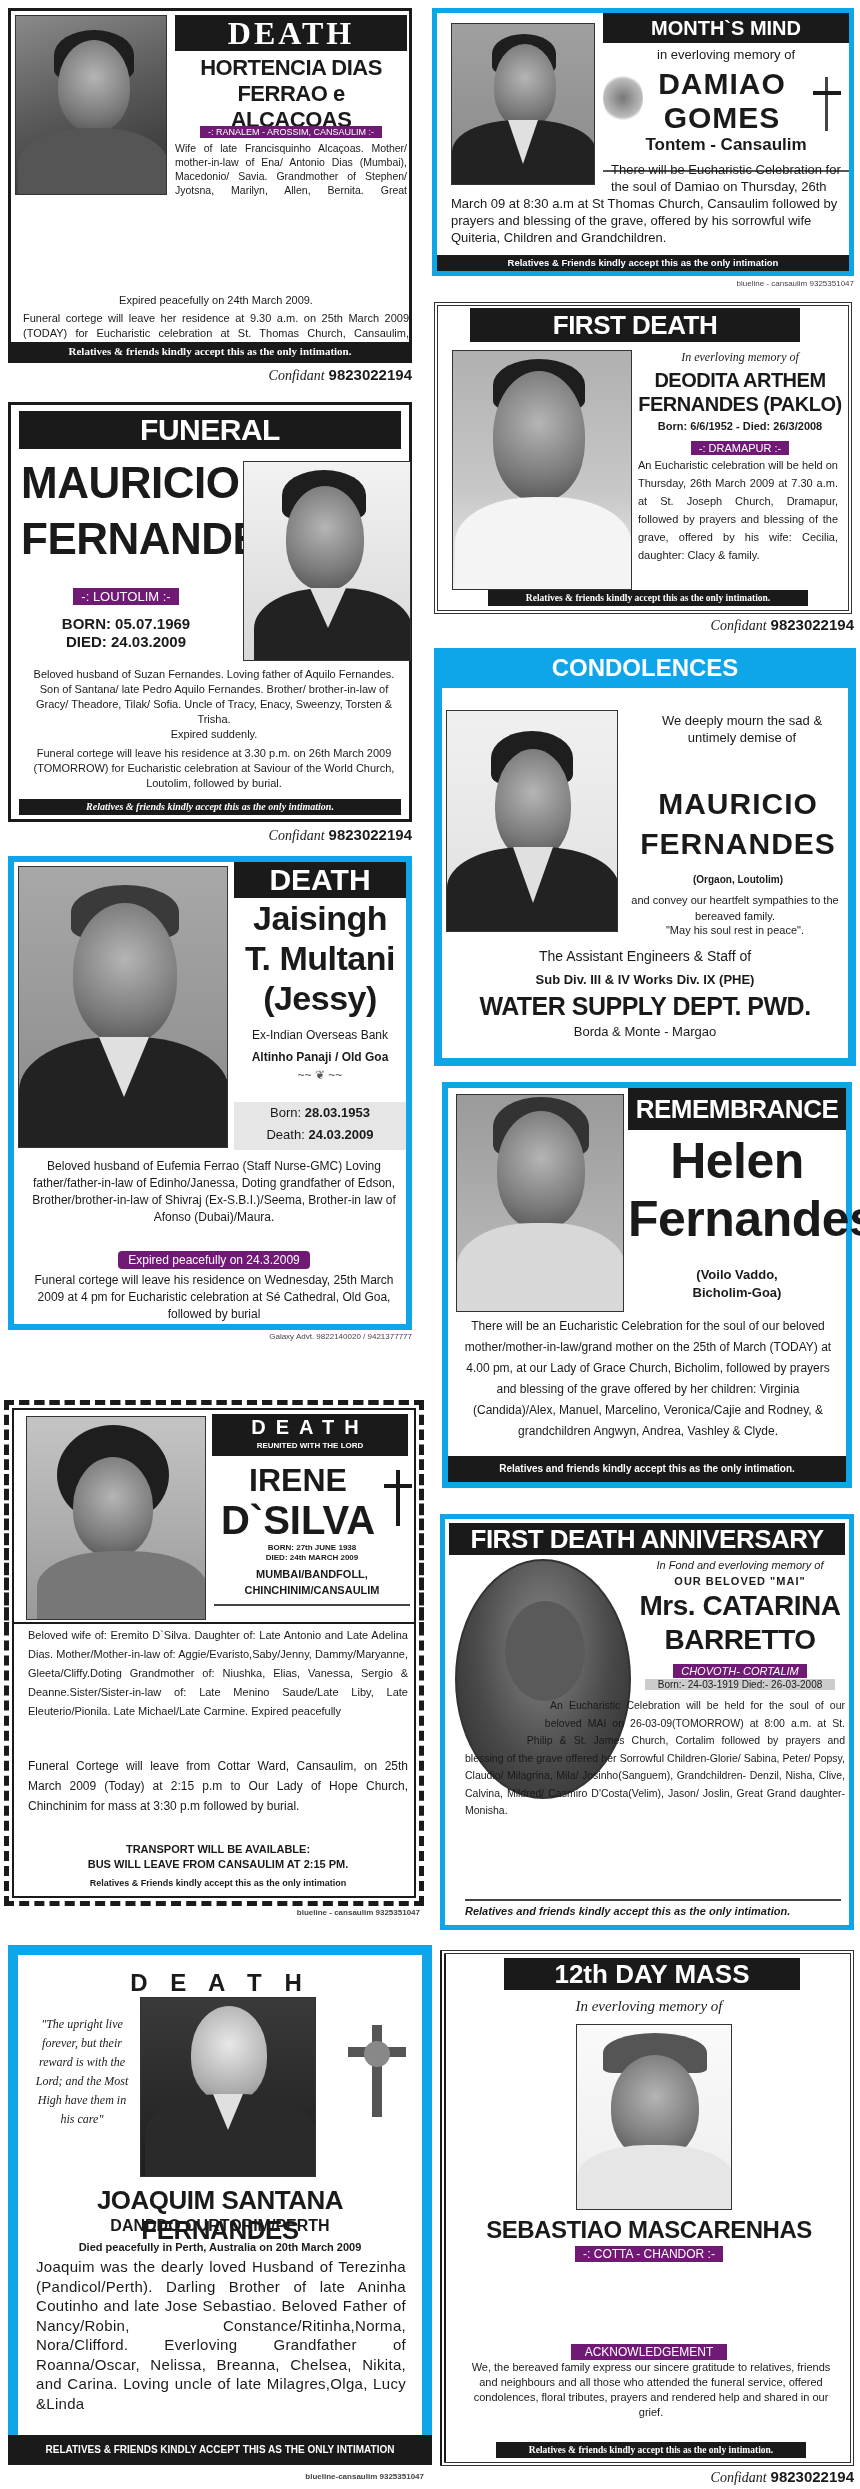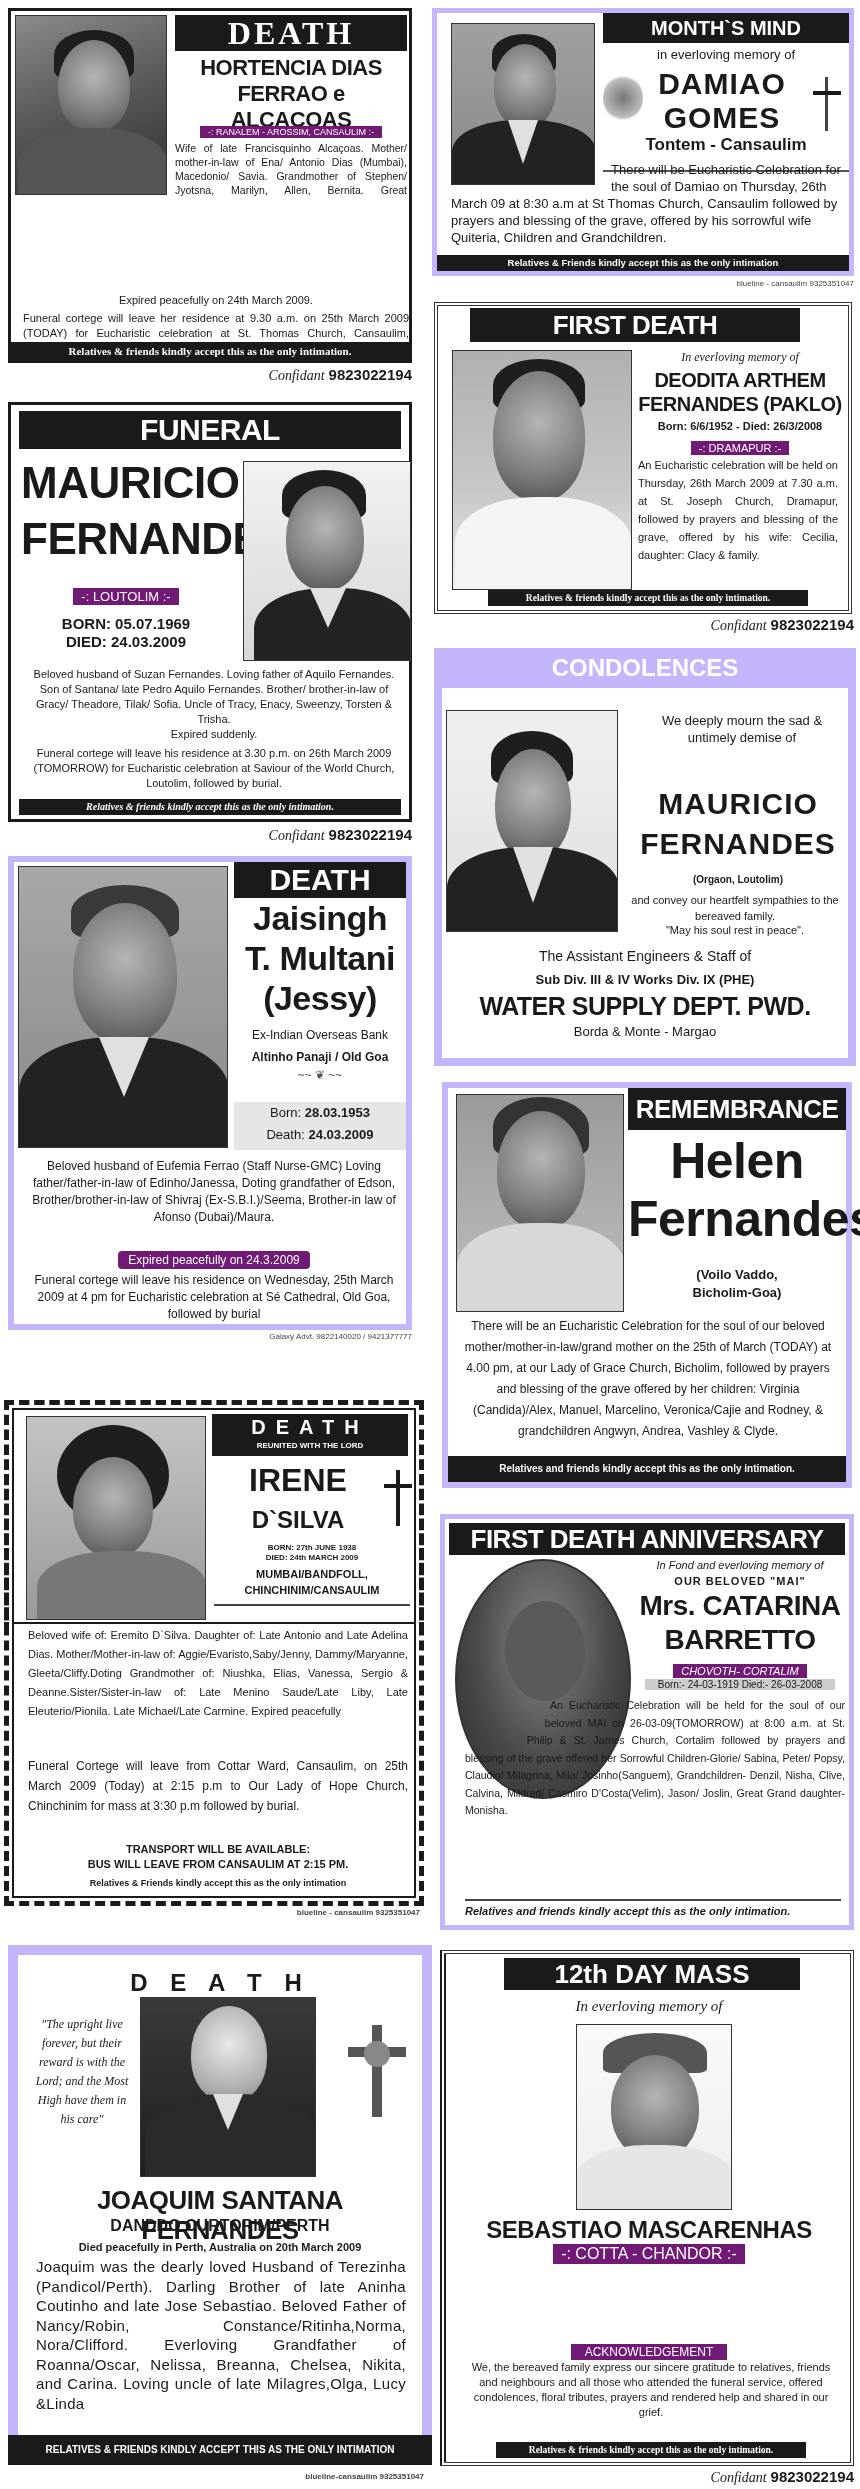--- a/index.html
+++ b/index.html
@@ -1,20 +1,20 @@
 <!DOCTYPE html>
 <html><head>
 <meta charset="utf-8">
 <style>
   * { box-sizing: border-box; margin: 0; padding: 0; }
   html, body { width: 860px; height: 2489px; background: #ffffff; overflow: hidden; }
   body { position: relative; font-family: "Liberation Sans", sans-serif; color: #1a1a1a; }
   .ad { position: absolute; background: #fff; }
   .frame { border: 3px solid #1a1a1a; }
-  .thick { border: 6px solid #c4b5fd; }
+  .thick { border: 6px solid #0ea5e9; }
   .photo { position: absolute; background: linear-gradient(160deg, #8a8a8a 0%, #5c5c5c 45%, #2e2e2e 100%); border: 1px solid #333; overflow: hidden; }
   .photo .head { position: absolute; border-radius: 50% 50% 45% 45%; background: radial-gradient(circle at 50% 40%, #b5b5b5 0%, #7a7a7a 60%, #4a4a4a 100%); }
   .photo .hair { position: absolute; border-radius: 50% 50% 20% 20%; background: #1e1e1e; }
   .photo .body { position: absolute; border-radius: 45% 45% 0 0; background: #222; }
   .photo .shirt { position: absolute; background: #e0e0e0; clip-path: polygon(50% 100%, 0 0, 100% 0); }
   .cond { font-family: "Liberation Sans", sans-serif; font-stretch: condensed; letter-spacing: -0.5px; }
   .blackbar { background: #1a1a1a; color: #fff; font-weight: bold; text-align: center; }
   .center { text-align: center; }
   .just { text-align: justify; }
   .small { font-size: 11px; line-height: 14px; }
@@ -125,21 +125,21 @@
     <div class="hair" style="left:30px;top:8px;width:112px;height:100px;border-radius:50%;"></div>
     <div class="head" style="left:46px;top:40px;width:80px;height:100px;"></div>
     <div class="body" style="left:10px;top:134px;width:170px;height:80px;background:#777;"></div>
   </div>
   <div class="blackbar" style="position:absolute;left:208px;top:14px;width:196px;height:42px;">
     <div style="font-size:20px;line-height:26px;letter-spacing:10px;">DEATH</div>
     <div style="font-size:8px;line-height:12px;">REUNITED WITH THE LORD</div>
   </div>
   <div class="center b" style="position:absolute;left:214px;top:60px;width:160px;">
     <div style="font-size:32px;line-height:40px;">IRENE</div>
-    <div style="font-size:24px;line-height:40px;">D`SILVA</div>
+    <div style="font-size:40px;line-height:40px;">D`SILVA</div>
   </div>
   <div class="cross" style="left:392px;top:70px;height:56px;"></div>
   <div class="center b" style="position:absolute;left:210px;top:143px;width:196px;font-size:8px;line-height:10px;">
     <div>BORN: 27th JUNE 1938</div>
     <div>DIED: 24th MARCH 2009</div>
   </div>
   <div class="center b" style="position:absolute;left:210px;top:166px;width:196px;font-size:11px;line-height:16px;border-bottom:2px solid #444;padding-bottom:6px;">
     <div>MUMBAI/BANDFOLL,</div>
     <div>CHINCHINIM/CANSAULIM</div>
   </div>
@@ -287,21 +287,21 @@
 <div class="ad ornament" style="left:440px;top:1950px;width:414px;height:516px;border-left:6px double #1a1a1a;">
   <div class="blackbar" style="position:absolute;left:58px;top:4px;width:296px;height:32px;font-size:26px;line-height:32px;">12th DAY MASS</div>
   <div class="center ital serif" style="position:absolute;left:0;top:44px;width:406px;font-size:15px;">In everloving memory of</div>
   <div class="photo" style="left:130px;top:70px;width:156px;height:186px;background:linear-gradient(180deg,#fafafa 0%,#ededed 100%);">
     <div class="hair" style="left:26px;top:8px;width:104px;height:40px;border-radius:50% 50% 10% 10%;background:#555;"></div>
     <div class="head" style="left:34px;top:30px;width:88px;height:104px;"></div>
     <div class="body" style="left:0;top:120px;width:156px;height:70px;background:#e6e6e6;"></div>
   </div>
   <div class="center b cond" style="position:absolute;left:0;top:262px;width:406px;font-size:24px;">SEBASTIAO MASCARENHAS</div>
   <div class="center" style="position:absolute;left:0;top:290px;width:406px;">
-    <span class="tag" style="font-size:16px;">-: COTTA - CHANDOR :-</span>
+    <span class="tag" style="font-size:12px;">-: COTTA - CHANDOR :-</span>
   </div>
   <div class="center" style="position:absolute;left:0;top:388px;width:406px;">
     <span class="tag" style="font-size:12px;padding:1px 14px;">ACKNOWLEDGEMENT</span>
   </div>
   <div class="center" style="position:absolute;left:22px;top:406px;width:366px;font-size:11px;line-height:15px;">We, the bereaved family express our sincere gratitude to relatives, friends and neighbours and all those who attended the funeral service, offered condolences, floral tributes, prayers and rendered help and shared in our grief.</div>
   <div class="blackbar serif" style="position:absolute;left:50px;bottom:4px;width:310px;height:16px;font-size:9.5px;line-height:16px;">Relatives &amp; friends kindly accept this as the only intimation.</div>
 </div>
 <div class="confident" style="left:640px;top:2468px;width:214px;">
   <span class="sig">Confidant</span><span>9823022194</span>
 </div>

